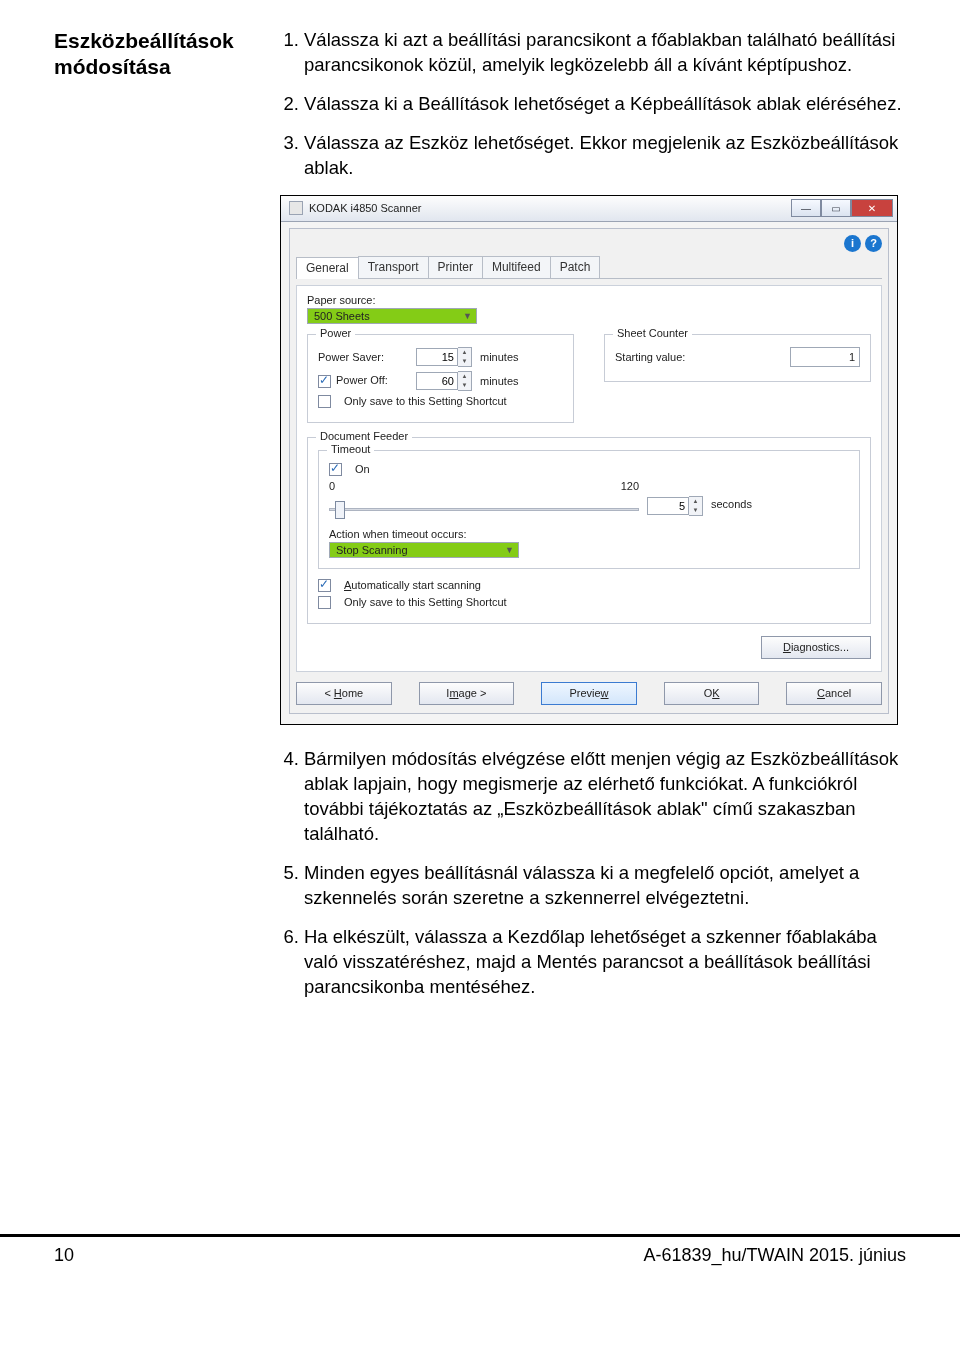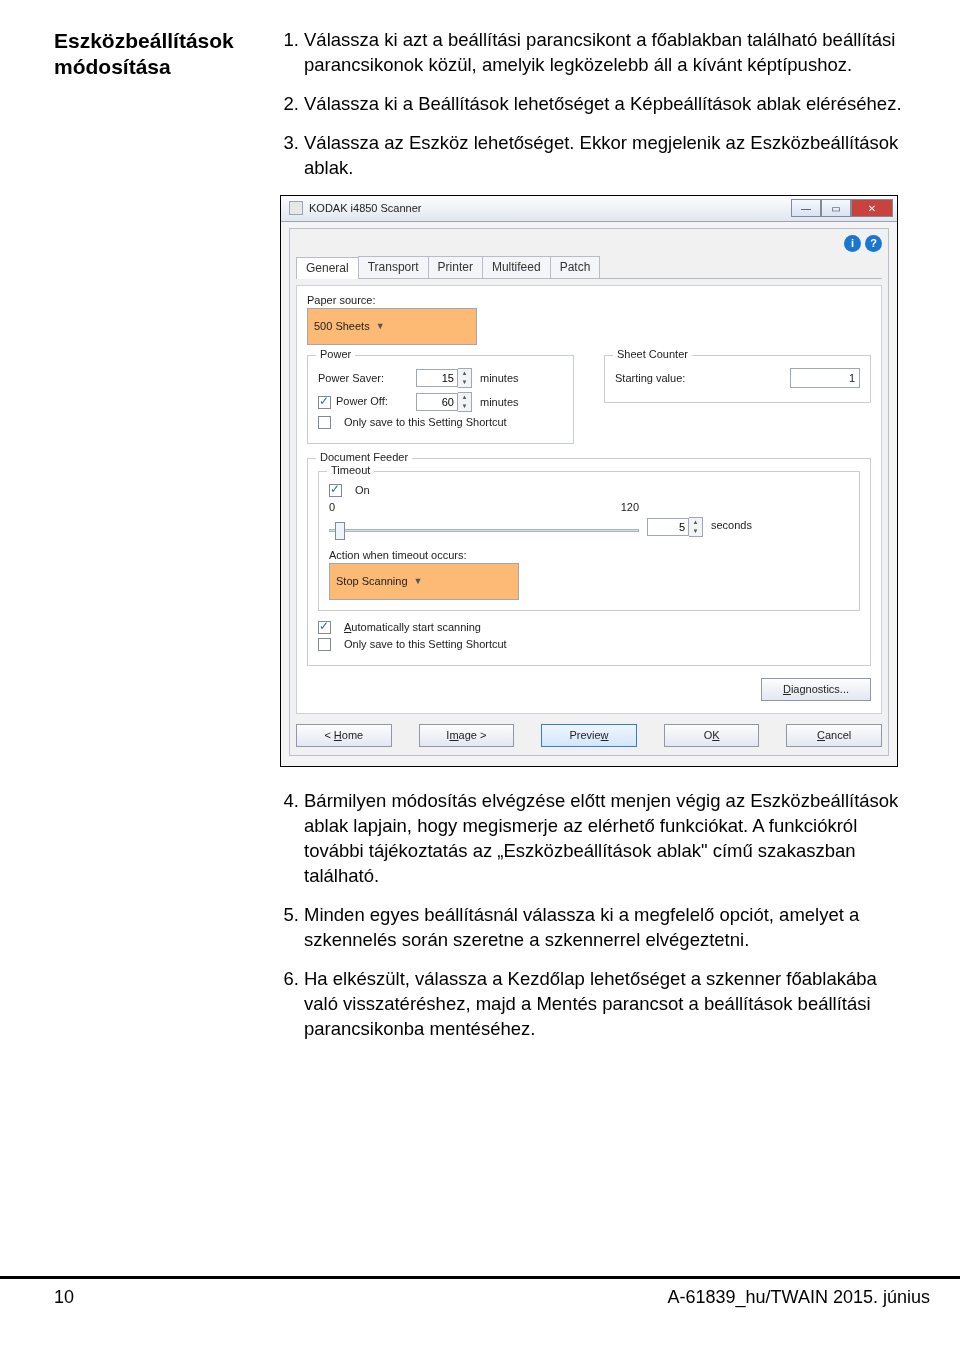--- a/index.html
+++ b/index.html
@@ -67,23 +67,23 @@
     color:#333; font-size:12px;
   }
   .tab.active { background:#fff; position:relative; top:1px; }
   .panel {
     background:#fff; border:1px solid #cbd1db;
     padding: 8px 10px 12px 10px;
   }
   .lbl { color:#1a1a1a; }
   .row { display:flex; align-items:center; gap:8px; margin:4px 0; }
   .dropdown {
-    height:37px; border:1px solid #9fa8b6; background:#fdba74;
+    height:16px; border:1px solid #9fa8b6; background:#84cc16;
     display:flex; align-items:center; padding:0 4px 0 6px;
-    font-size:11px;
+    justify-content:space-between; font-size:11px;
   }
   .dropdown .arrow { font-size:9px; color:#555; margin-left:6px; }
   .group {
     border:1px solid #c7ccd6; padding:8px 10px 10px 10px;
     position:relative; margin-top:10px;
   }
   .group-title {
     position:absolute; top:-8px; left:8px; background:#fff;
     padding:0 4px; font-size:11px;
   }
@@ -129,21 +129,21 @@
   .small-right-box {
     height:20px; width:70px; border:1px solid #9fa8b6; background:#fff;
     display:flex; align-items:center; justify-content:flex-end; padding:0 4px;
   }
   .two-side { display:flex; gap:30px; }
   .two-side > div { flex:1; }
   .page-footer {
     margin-top: 180px;
     border-top: 3px solid #000;
     display:flex; justify-content:space-between;
-    padding: 8px 30px 24px 54px;
+    padding: 8px 54px 24px 54px;
     font-size: 18px;
   }
 </style>
 </head>
 <body>
 
 <div class="page">
   <div class="cols">
     <div class="left-col">
       <div class="sec-title">

